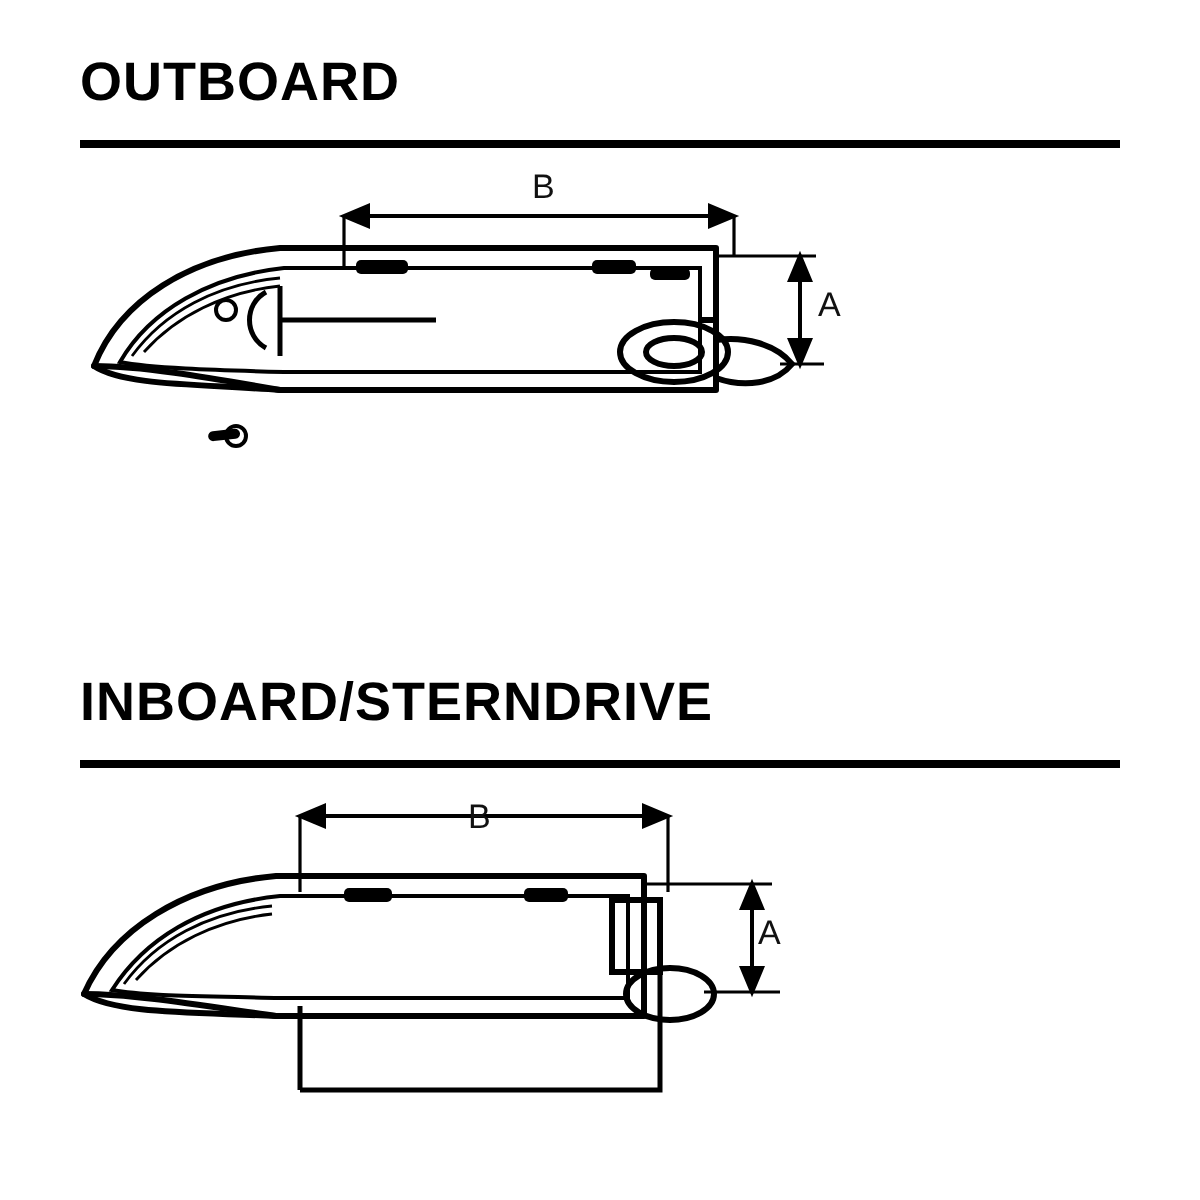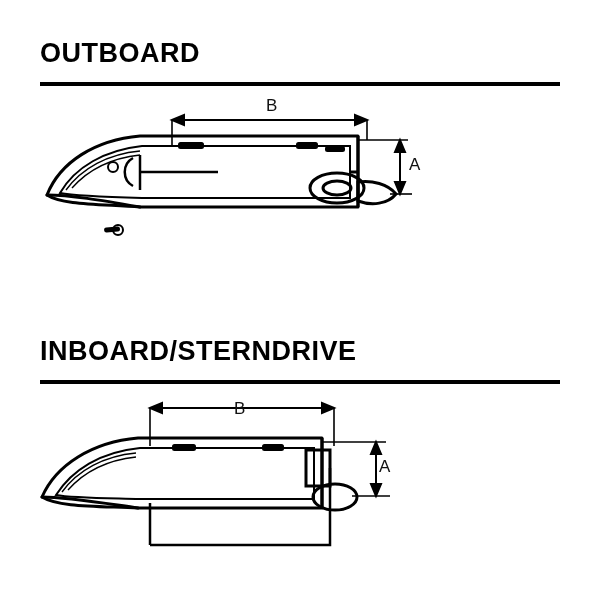--- a/index.html
+++ b/index.html
@@ -18,21 +18,21 @@
   .page {
     position: relative;
     width: 600px;
     height: 600px;
   }
   .section {
     position: absolute;
     left: 0;
     width: 600px;
   }
-  #section-outboard { top: 12px; height: 300px; }
+  #section-outboard { top: 0; height: 300px; }
   #section-inboard  { top: 300px; height: 300px; padding-left: 27px; }
 
   .section-title {
     position: absolute;
     left: 40px;
     font-size: 27px;
     font-weight: bold;
     letter-spacing: 0.5px;
     line-height: 1;
     white-space: nowrap;

